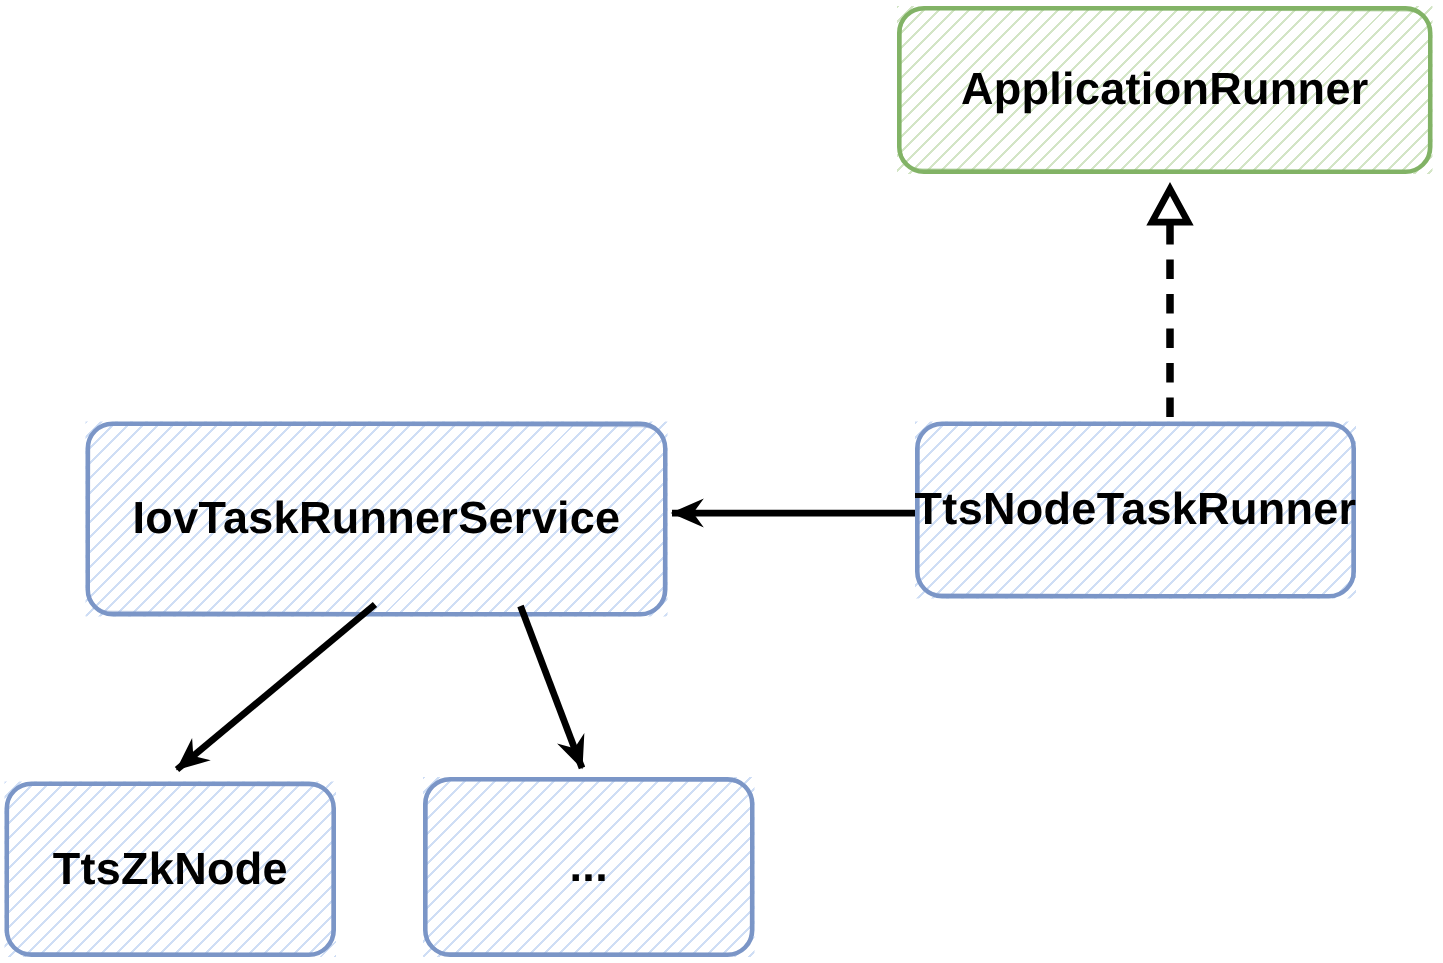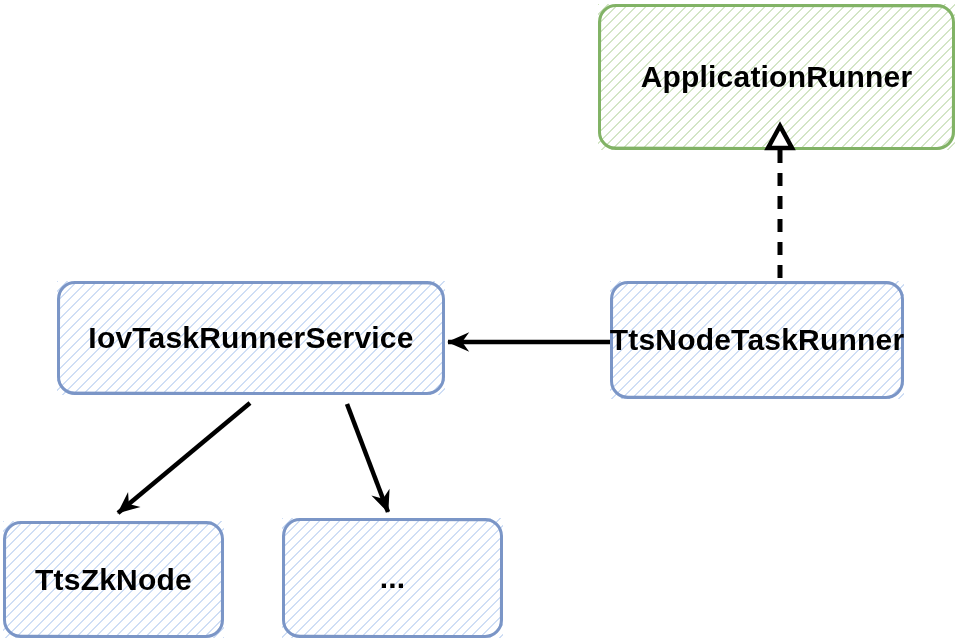--- a/index.html
+++ b/index.html
@@ -50,22 +50,22 @@
   }
   .node.blue .frame { border-color: #7b96c7; }
   .node.blue {
     background-color: #ffffff;
     background-image: repeating-linear-gradient(135deg,
       #cfdef5 0px, #cfdef5 1.4px, transparent 1.4px, transparent 7px);
   }
   .label { position: relative; z-index: 2; padding: 0 10px; }
 
   
-  #node-application-runner   { left: 598px; top: 4px;   width: 357px; height: 146px; }
-  #node-iov-task-runner-service { left: 57px; top: 281px; width: 388px; height: 114px; }
+  #node-application-runner   { left: 598px; top: 4px;   width: 357px; height: 112px; }
+  #node-iov-task-runner-service { left: 57px; top: 281px; width: 388px; height: 130px; }
   #node-tts-node-task-runner { left: 610px; top: 281px; width: 294px; height: 118px; }
   #node-tts-zk-node          { left: 3px;   top: 521px; width: 221px; height: 117px; }
   #node-ellipsis             { left: 282px; top: 518px; width: 221px; height: 120px; }
 
   svg.edges {
     position: absolute;
     left: 0; top: 0;
     width: 962px;
     height: 642px;
     pointer-events: none;

